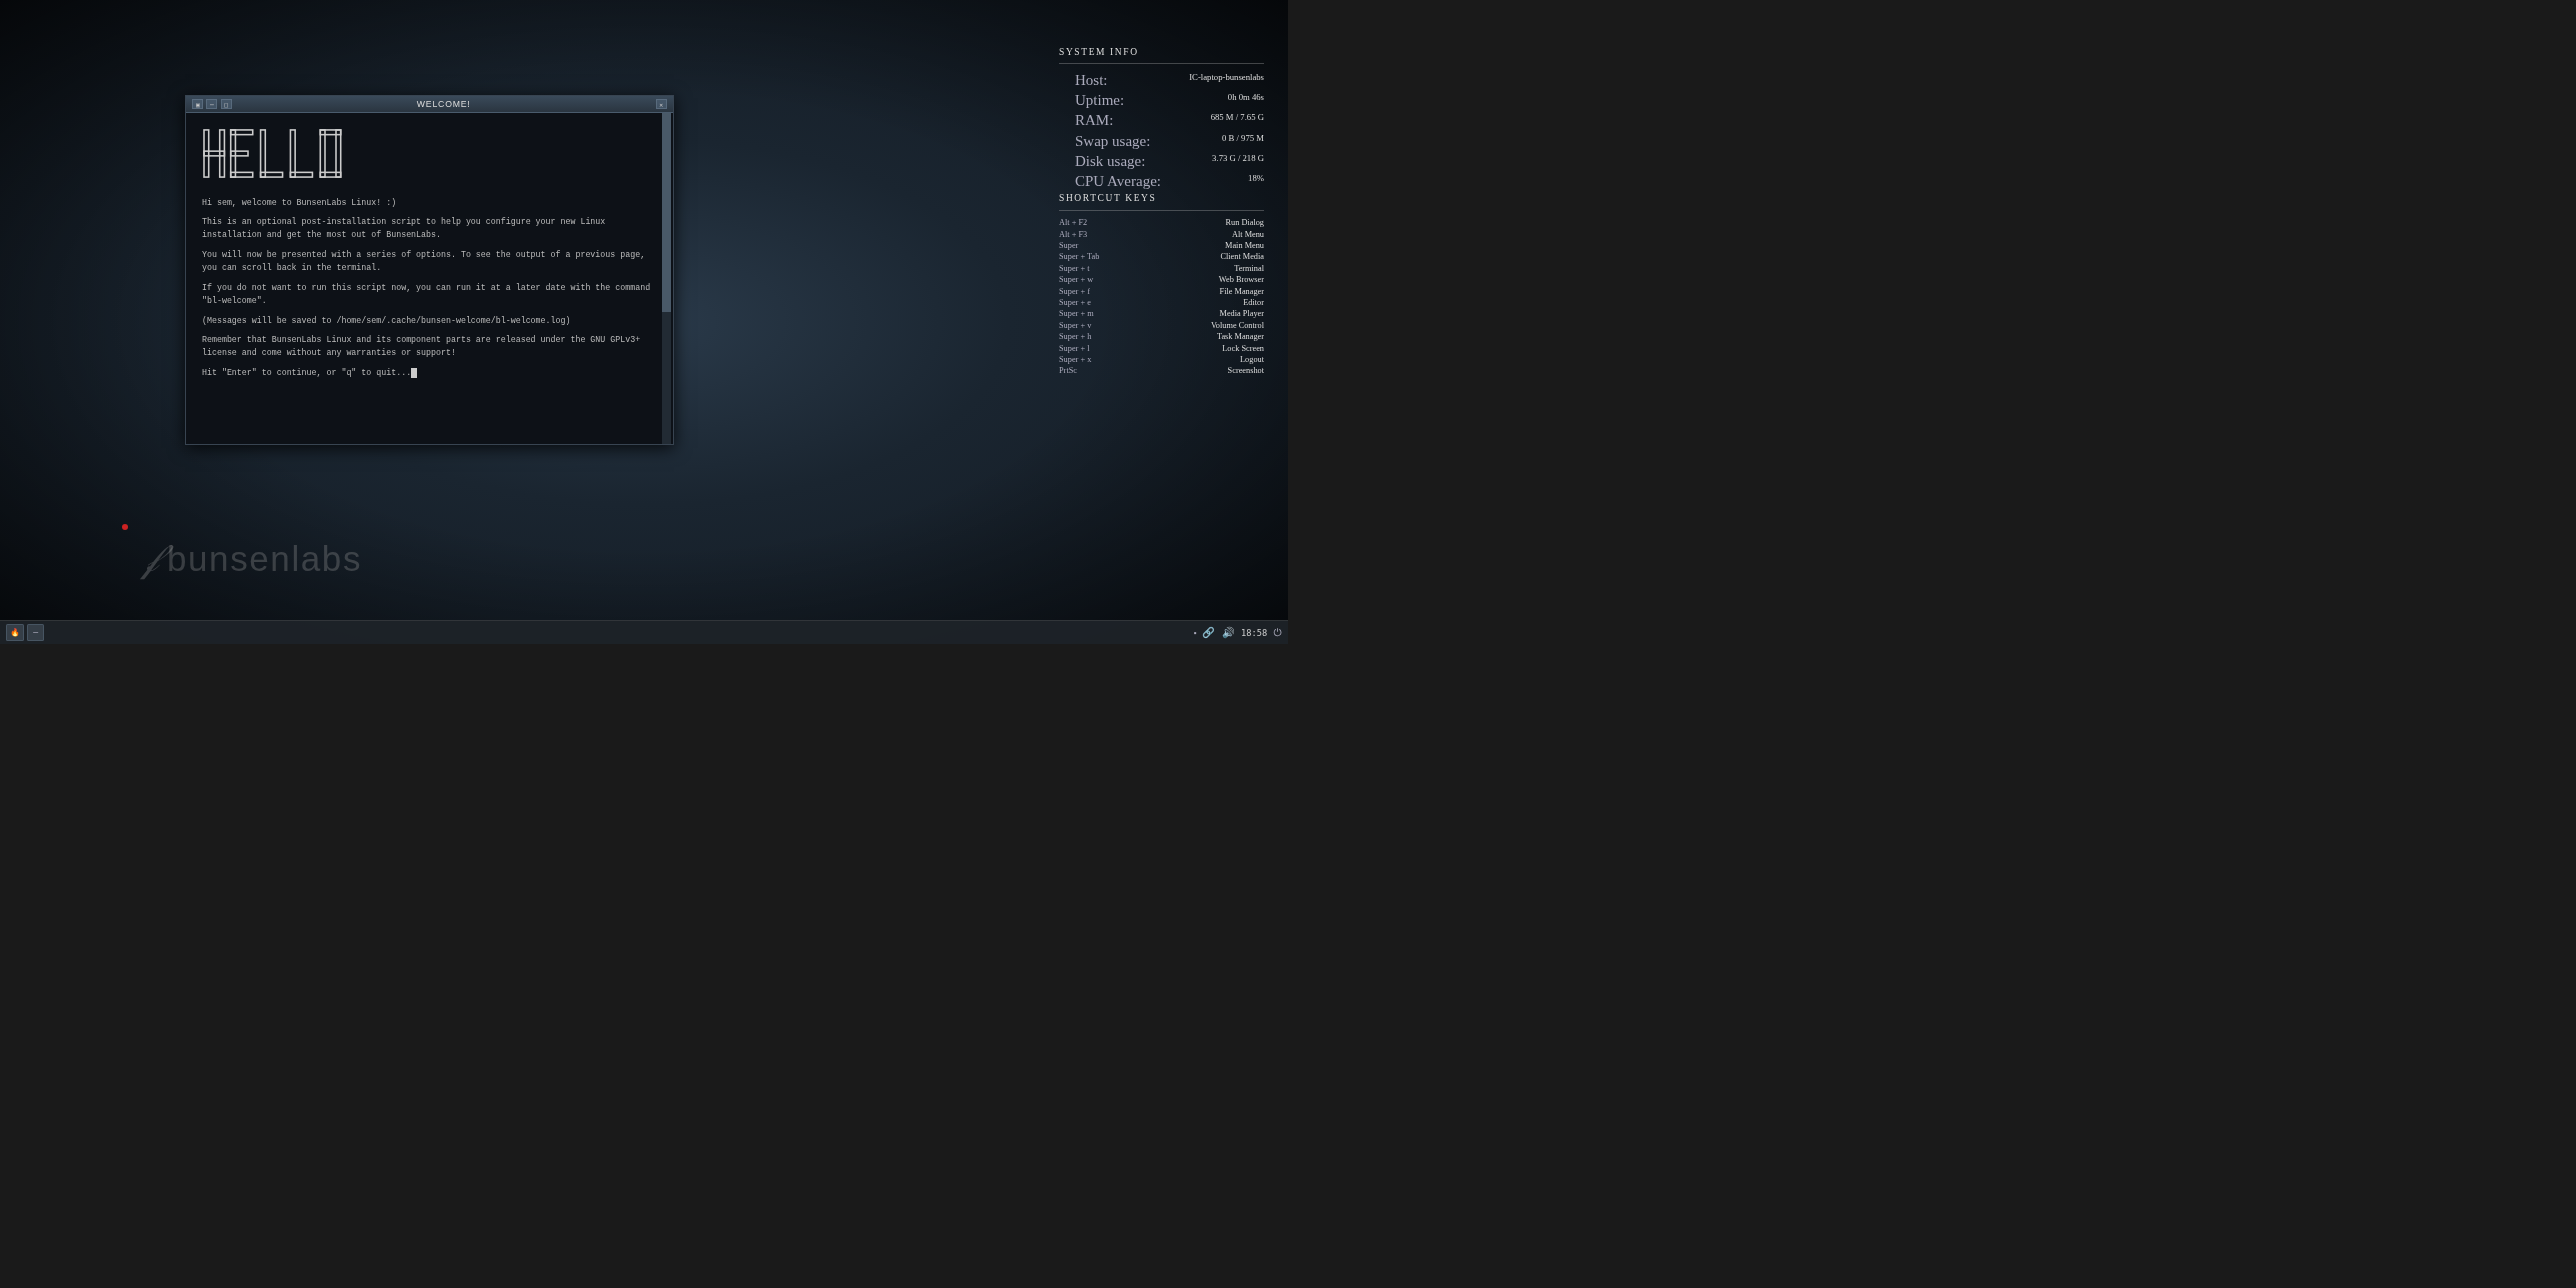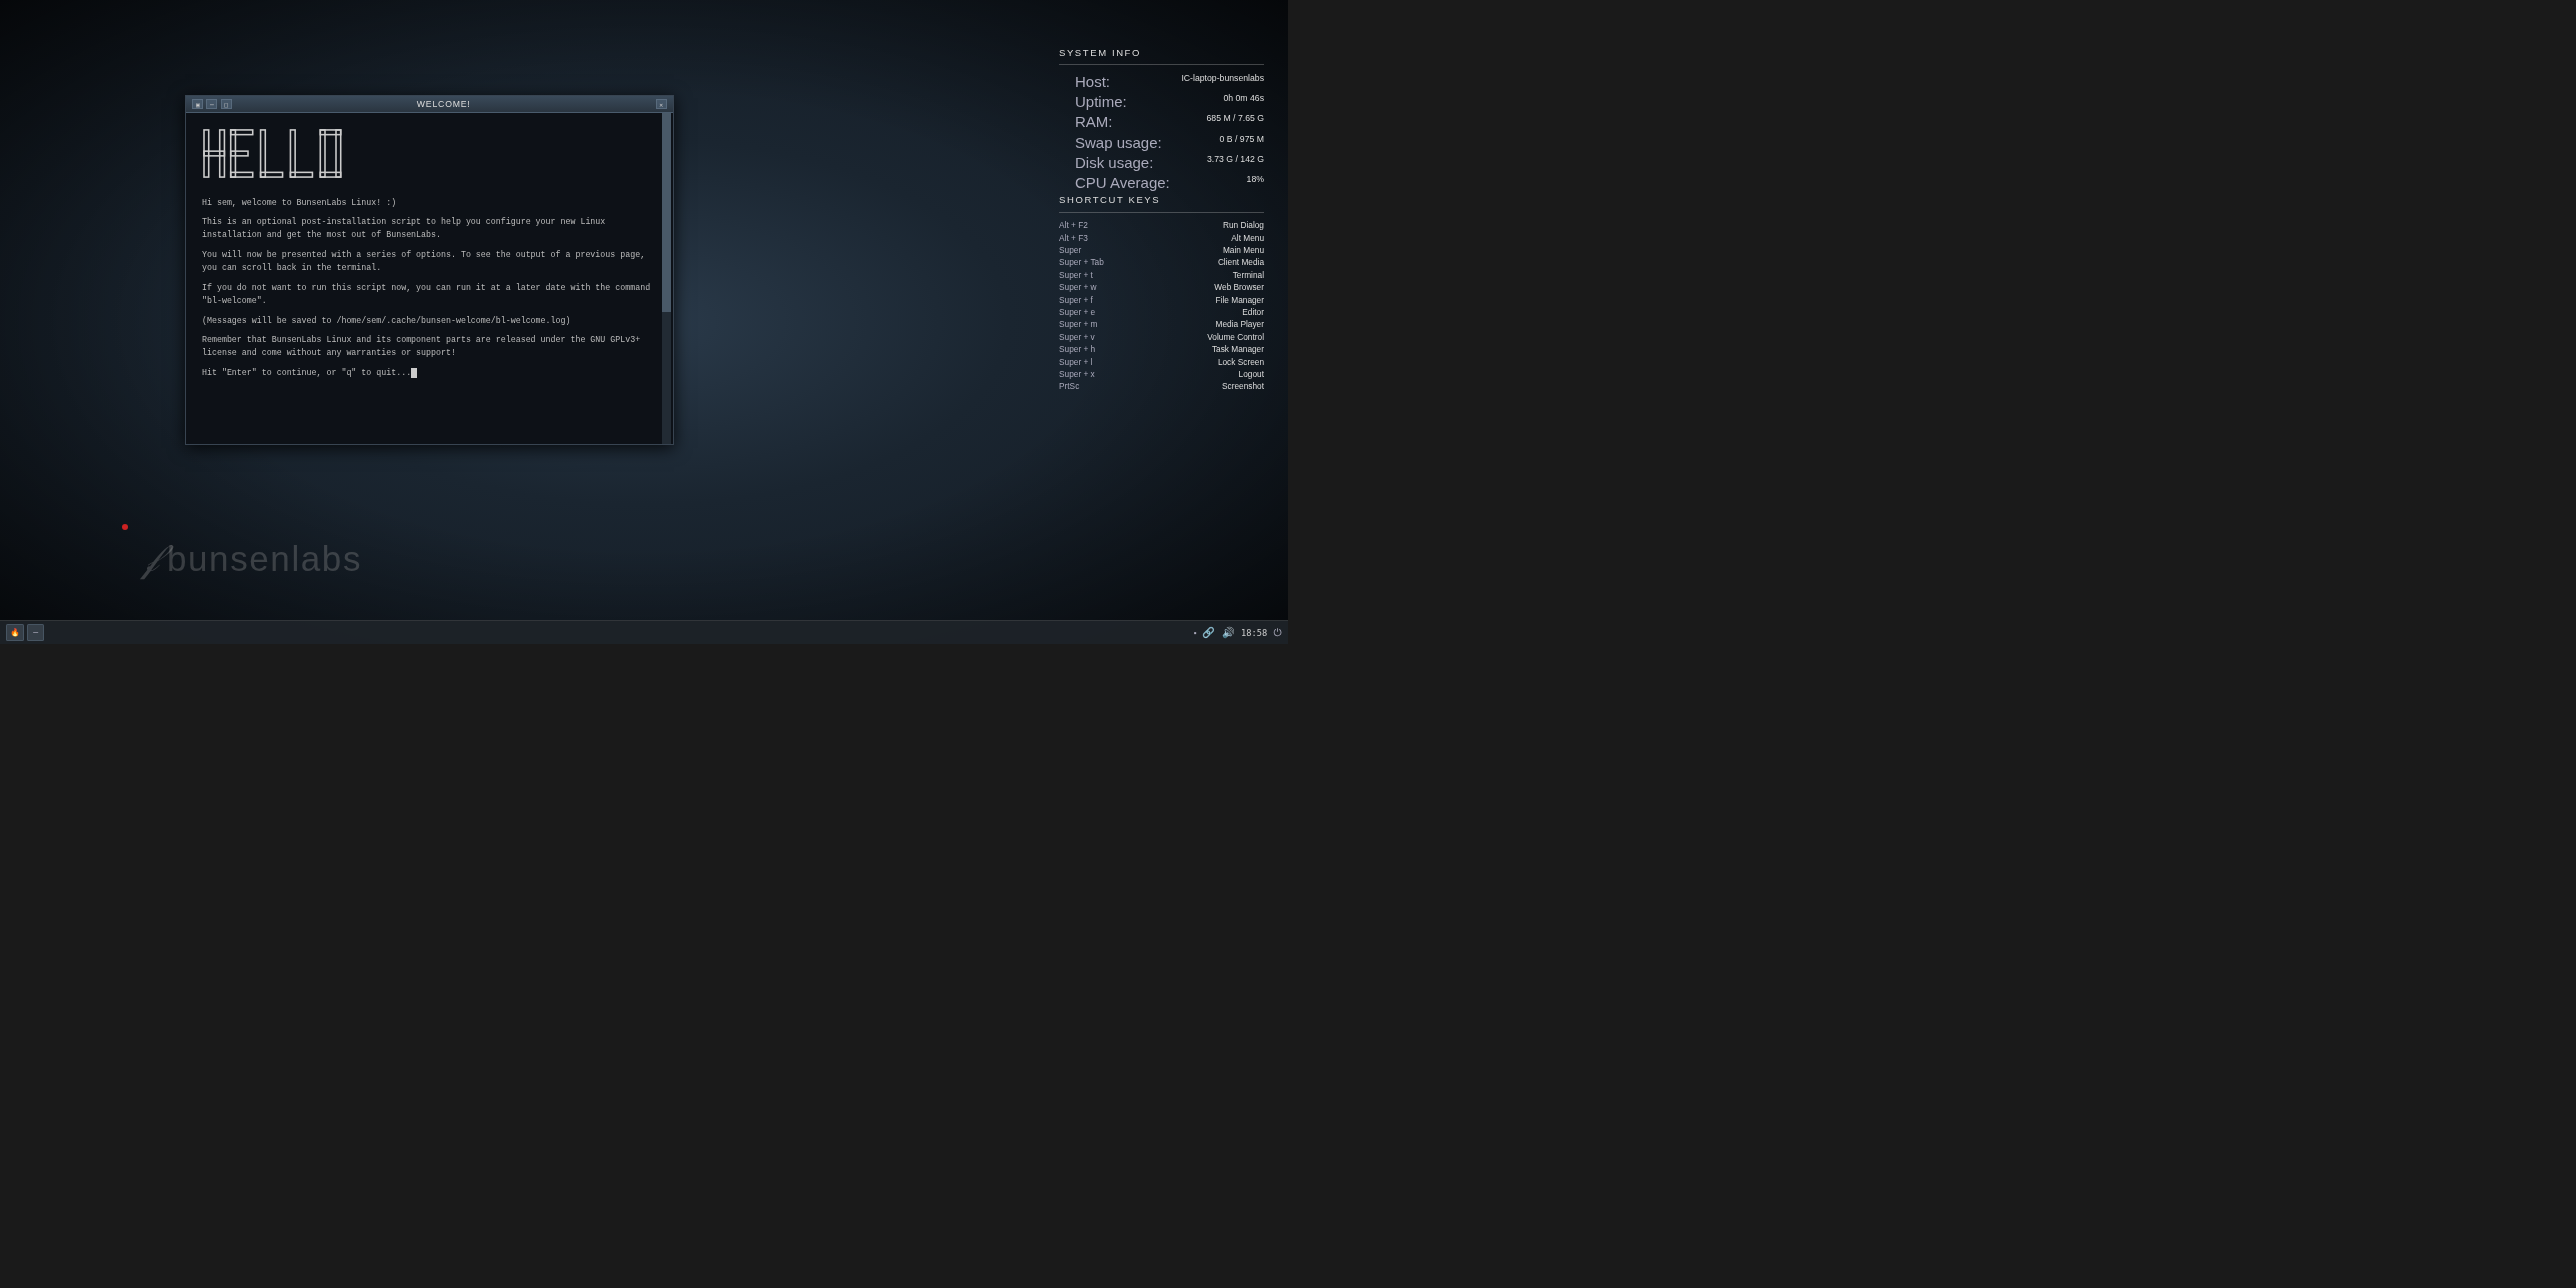--- a/index.html
+++ b/index.html
@@ -204,21 +204,21 @@
       background: rgba(100,120,140,0.6);
     }
 
     
     .system-info-panel {
       position: absolute;
       top: 47px;
       right: 24px;
       width: 205px;
       color: #ccc;
-      font-family: Liberation Sans, sans-serif;
+      font-family: Liberation Serif, serif;
       font-size: 8.7px;
     }
 
     .panel-section-title {
       color: #ddd;
       font-size: 9.5px;
       letter-spacing: 1.6px;
       margin-bottom: 6.3px;
       font-weight: normal;
     }
@@ -371,21 +371,21 @@
     <div class="info-row">
       <span class="info-label">RAM:</span>
       <span class="info-value">685 M / 7.65 G</span>
     </div>
     <div class="info-row">
       <span class="info-label">Swap usage:</span>
       <span class="info-value">0 B / 975 M</span>
     </div>
     <div class="info-row">
       <span class="info-label">Disk usage:</span>
-      <span class="info-value">3.73 G / 142 G</span>
+      <span class="info-value">3.73 G / 218 G</span>
     </div>
     <div class="info-row">
       <span class="info-label">CPU Average:</span>
       <span class="info-value">18%</span>
     </div>
 
     <div class="shortcuts-section">
       <div class="panel-section-title">SHORTCUT KEYS</div>
       <div class="panel-divider"></div>
       <div id="shortcuts-list">

